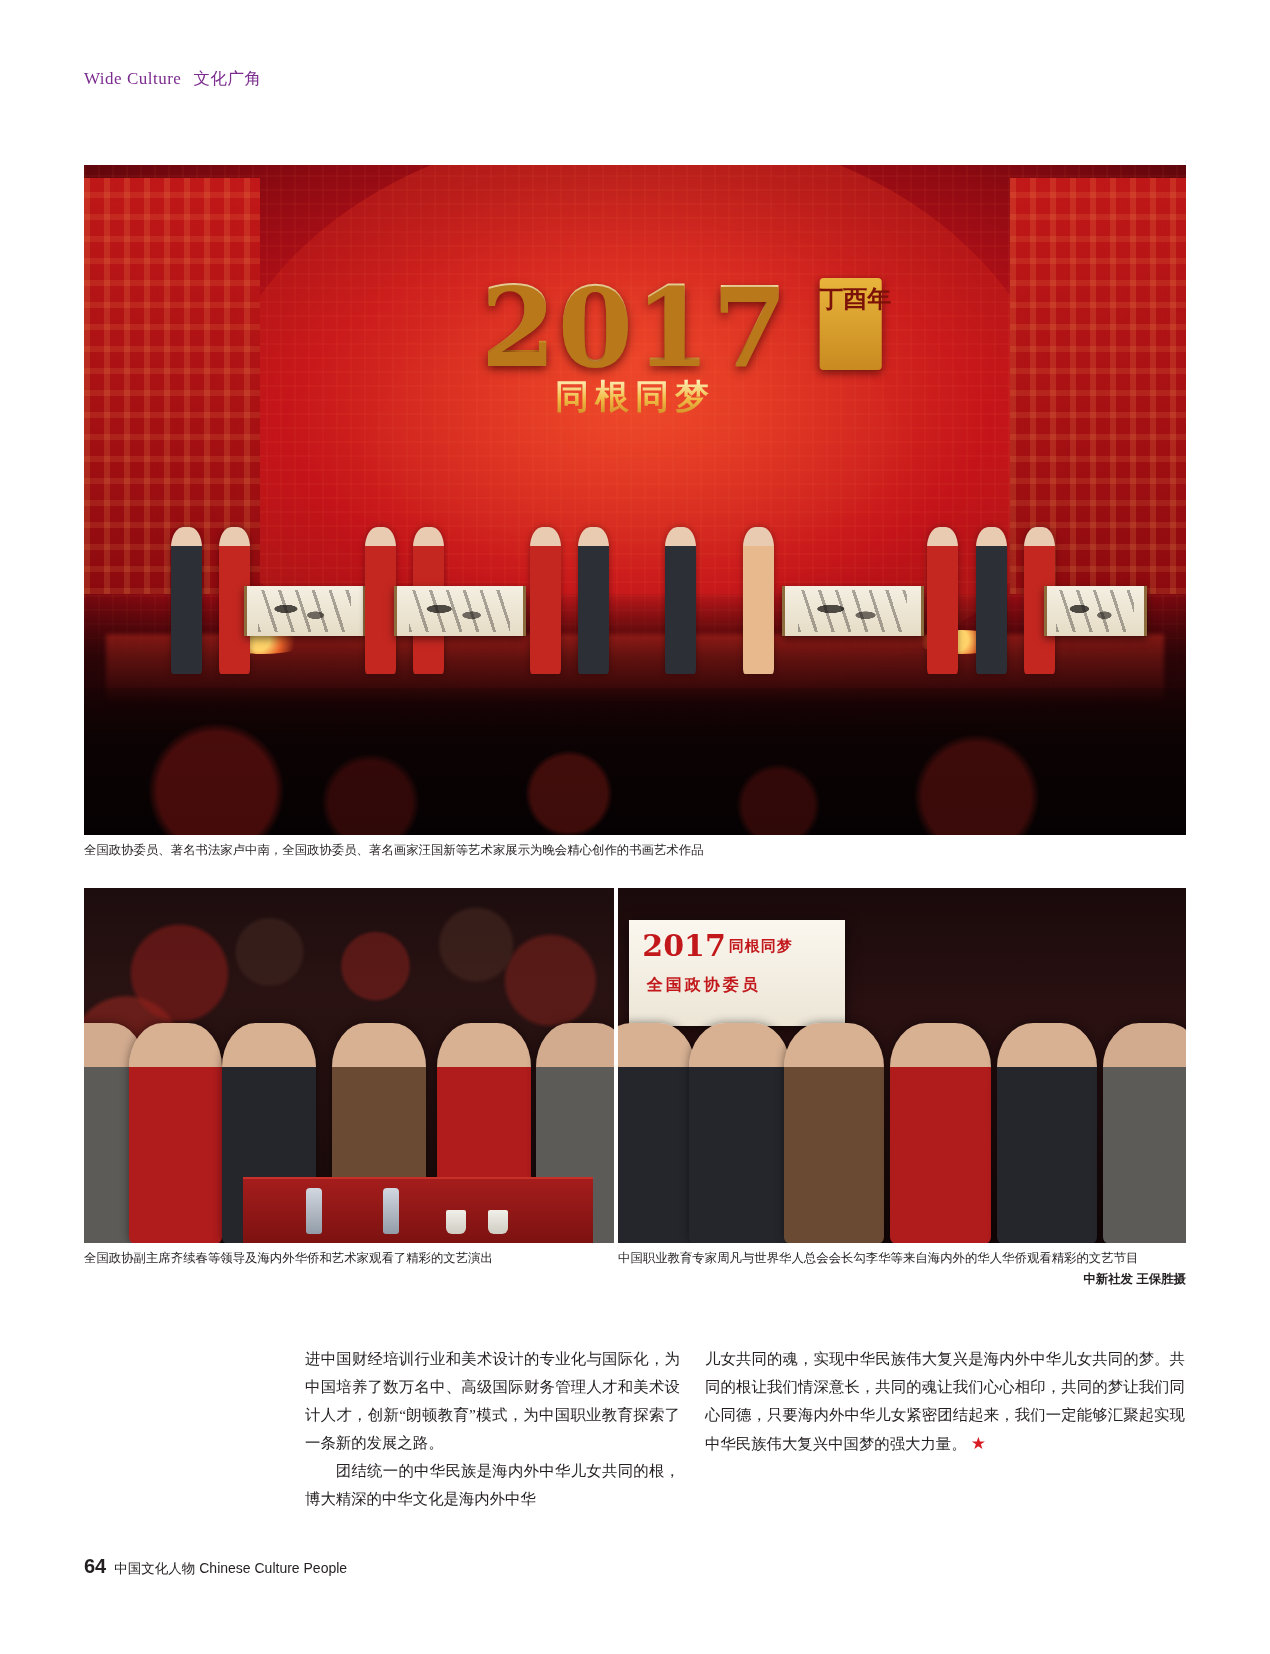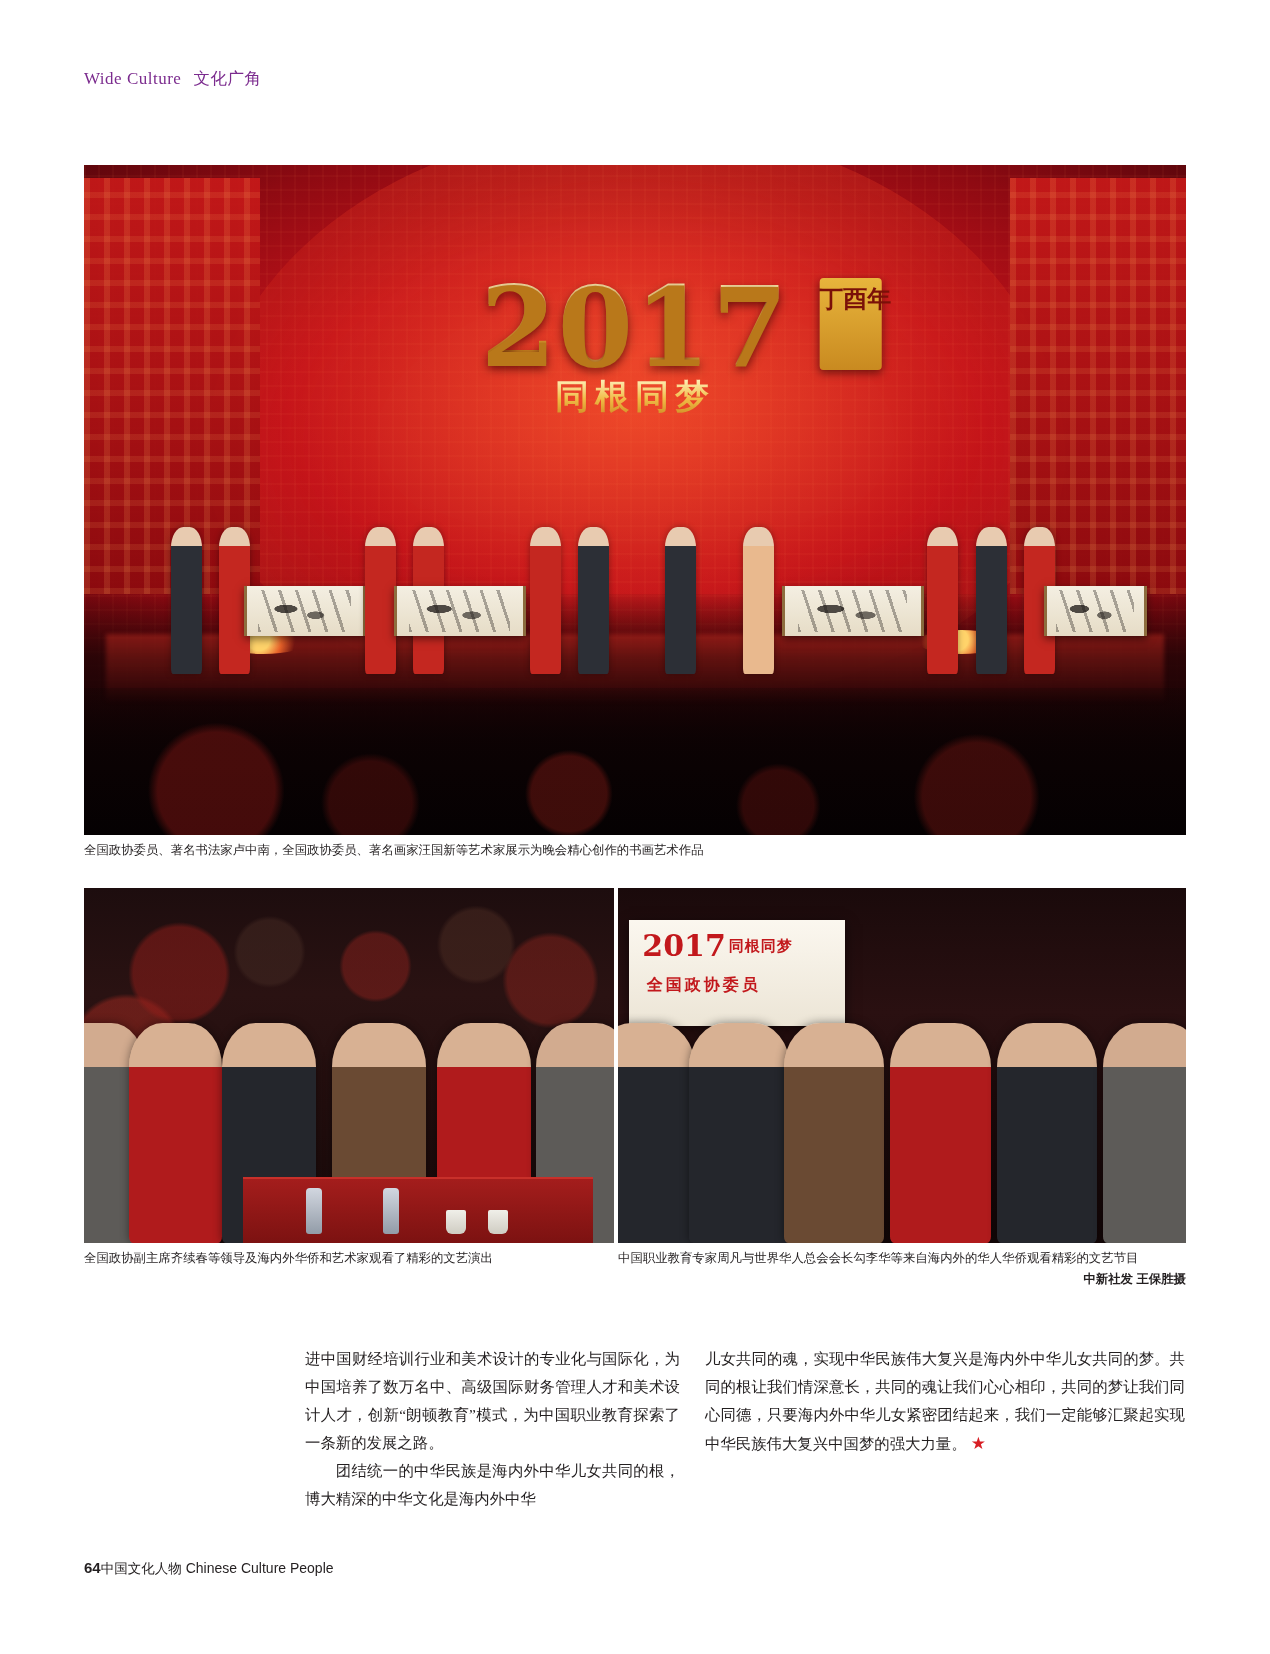--- a/index.html
+++ b/index.html
@@ -365,22 +365,22 @@
   .footer {
     position: absolute;
     left: 84px;
     bottom: 76px;
     font-size: 13.5px;
     color: #231f20;
     white-space: nowrap;
   }
   .footer .pagenum {
     font-weight: bold;
-    font-size: 15px;
-    margin-right: 0;
+    font-size: 20px;
+    margin-right: 8px;
   }
   .footer .cn { font-size: 13.5px; }
   .footer .en { font-size: 14px; margin-left: 4px; }
 </style>
 </head>
 <body>
 
 <div class="page">
 
   <div class="running-head">

